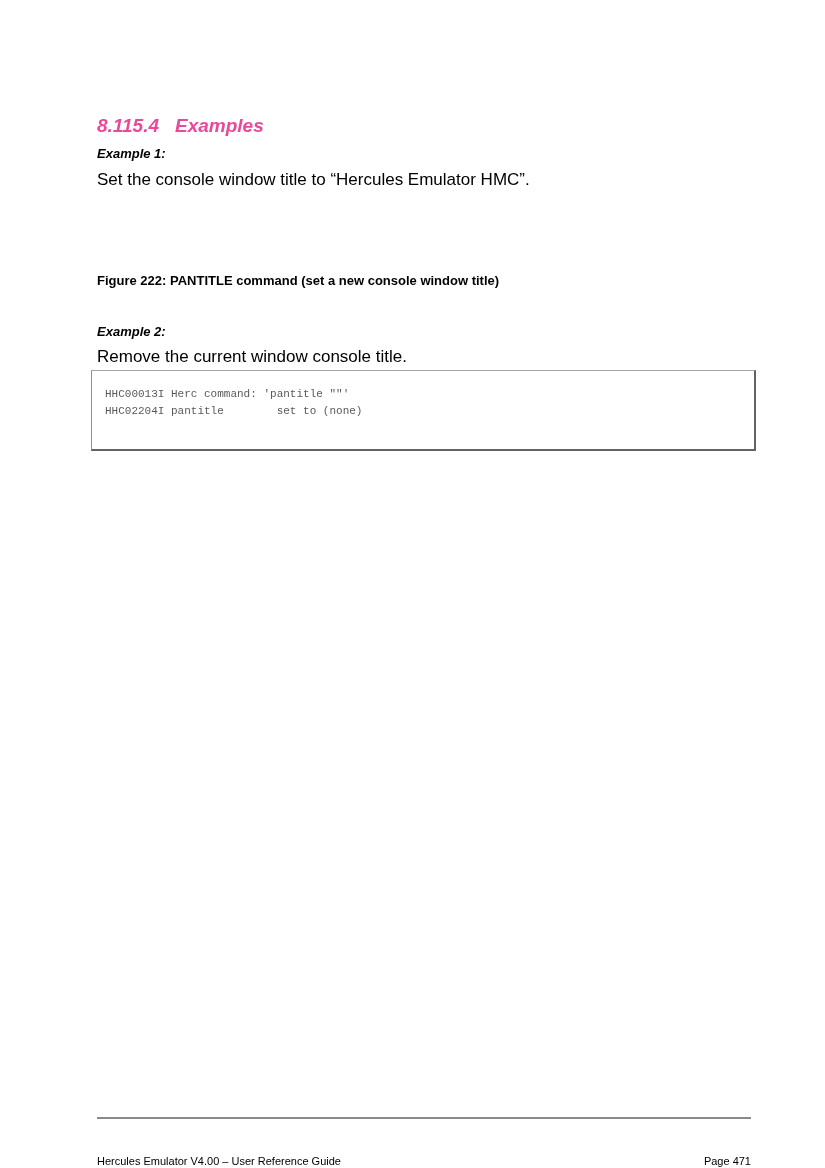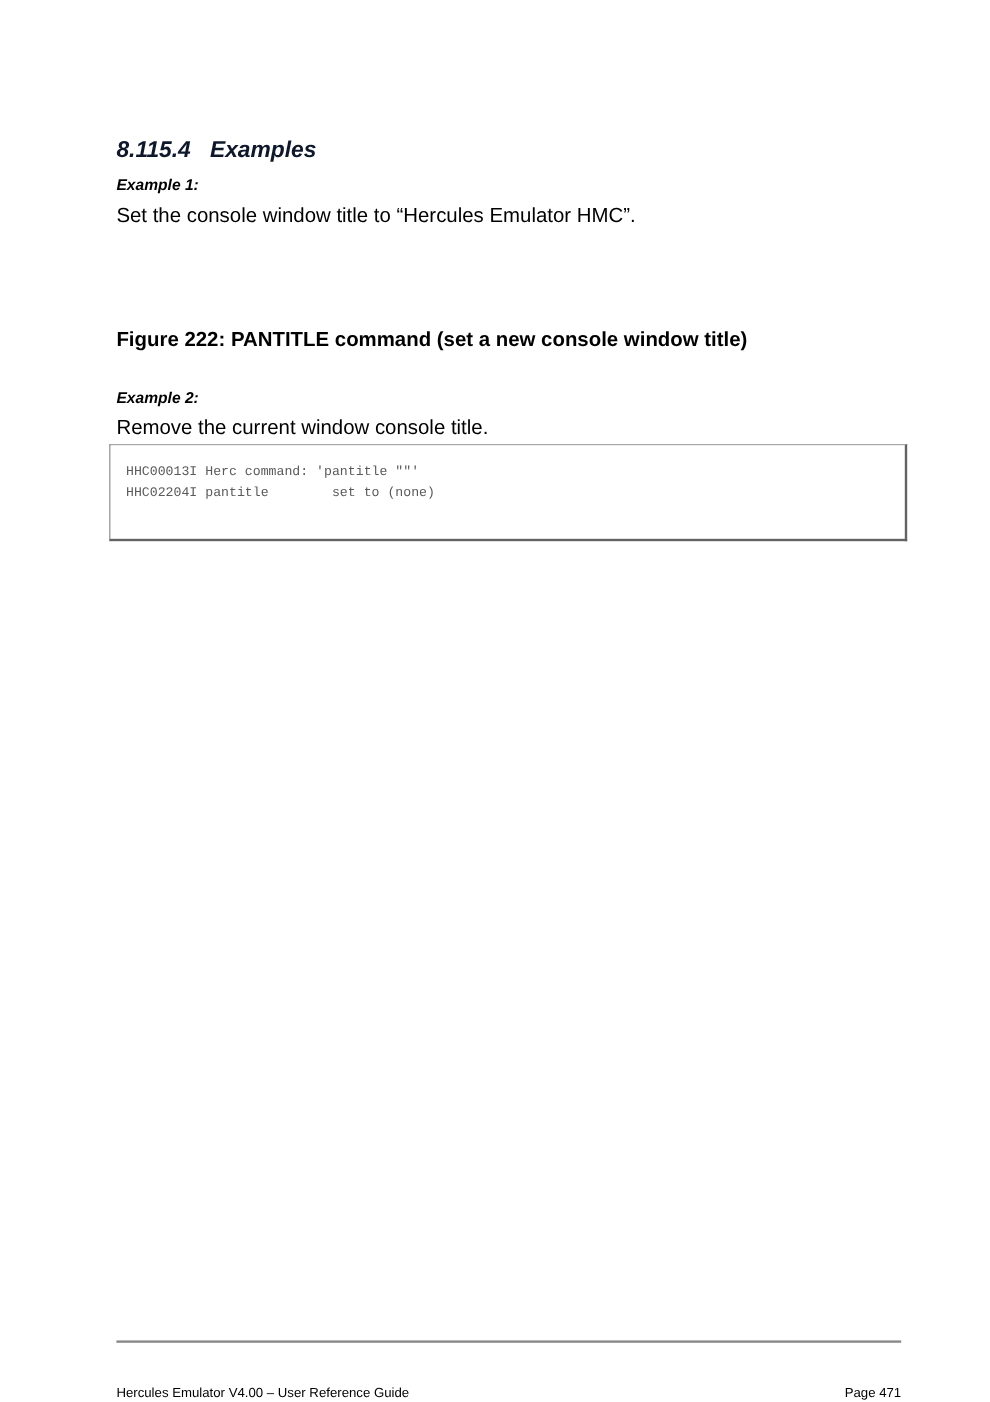--- a/index.html
+++ b/index.html
@@ -18,40 +18,40 @@
   }
   .abs { position: absolute; }
 
   .section-heading {
     left: 97px;
     top: 115px;
     margin: 0;
     font-size: 19px;
     font-weight: bold;
     font-style: italic;
-    color: #0f172a;
+    color: #ec4899;
     white-space: nowrap;
   }
   .section-heading .section-title { margin-left: 16px; }
 
   .example-label {
     left: 97px;
     font-size: 13px;
     font-weight: bold;
     white-space: nowrap;
     font-style: italic;
   }
   .body-text {
     left: 97px;
     font-size: 17px;
     white-space: nowrap;
   }
   .figure-caption {
     left: 97px;
-    font-size: 17px;
+    font-size: 13px;
     font-weight: bold;
     white-space: nowrap;
     text-align: center;
   }
 
   .code-box {
     left: 91px;
     width: 649px;
     height: 63px;
     background: #ffffff;

